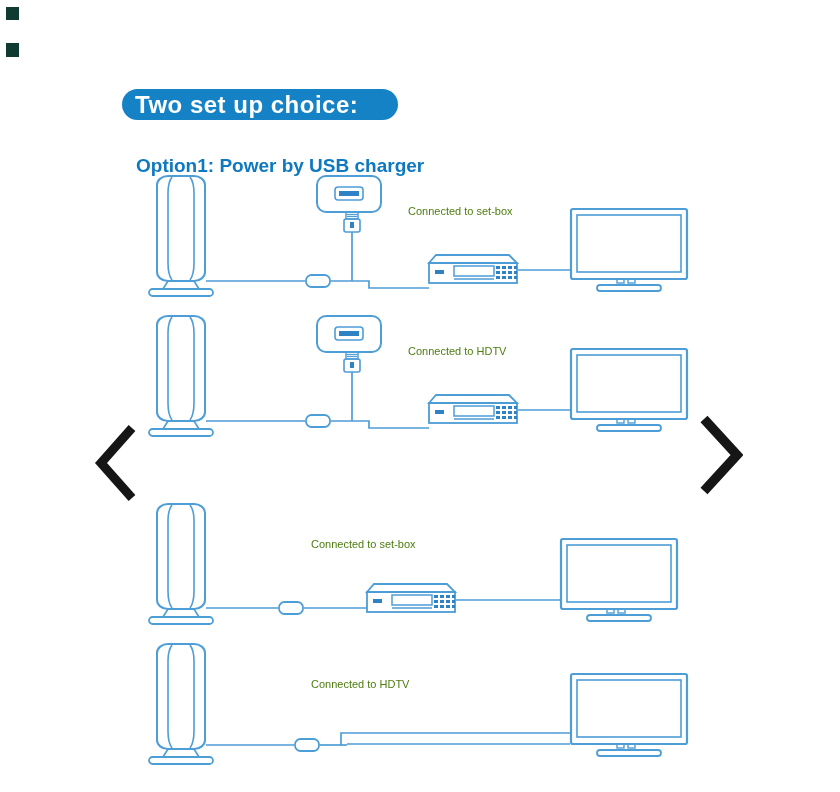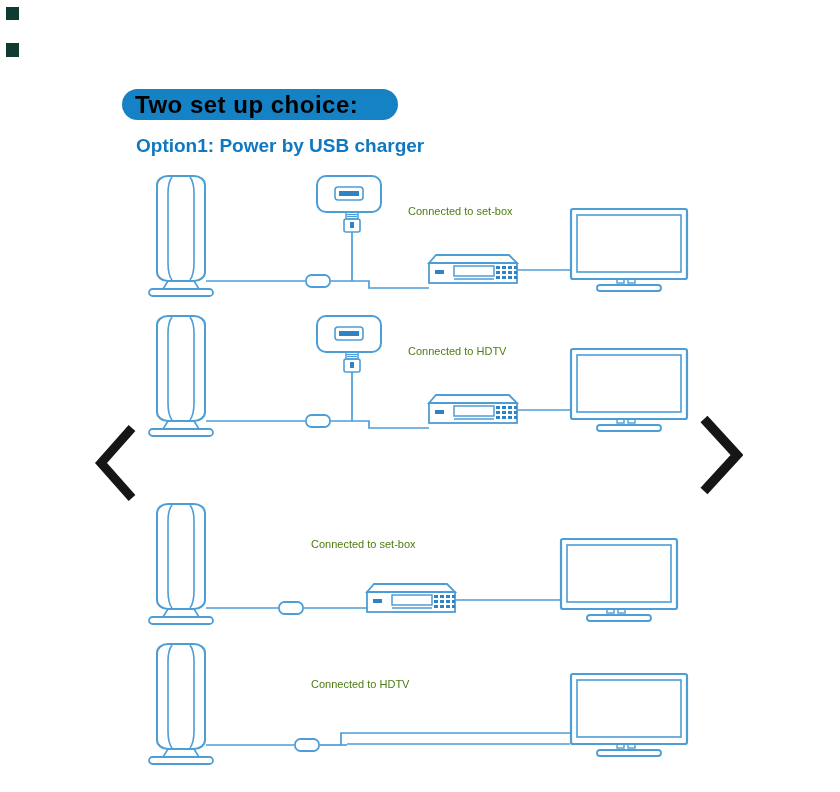--- a/index.html
+++ b/index.html
@@ -5,25 +5,25 @@
   html,body{margin:0;padding:0;background:#ffffff;}
   .canvas{
     position:relative;width:840px;height:792px;background:#ffffff;
     font-family:"Liberation Sans",sans-serif;overflow:hidden;
   }
   .corner-square{position:absolute;left:6px;width:13px;background:#0f3b33;}
   .corner-square.one{top:7px;height:13px;}
   .corner-square.two{top:43px;height:14px;}
   .badge{
     position:absolute;left:122px;top:89px;width:276px;height:31px;
-    background:#1682c6;border-radius:16px;color:#000000;
+    background:#1682c6;border-radius:16px;color:#ffffff;
     font-size:24px;font-weight:bold;line-height:31px;padding-left:13px;
     letter-spacing:.5px;box-sizing:border-box;
   }
-  .heading{position:absolute;color:#0e78c0;font-weight:bold;white-space:nowrap;}
+  .heading{position:absolute;color:#0e78c0;font-weight:bold;white-space:nowrap;margin-top:20px;}
   .heading.h1{left:136px;top:135px;font-size:19px;}
   .heading.h2{left:136px;top:461px;font-size:17px;}
   .diag-label{position:absolute;color:#4d7c0f;font-size:11px;white-space:nowrap;}
   .lbl1{left:408px;top:205px;}
   .lbl2{left:408px;top:345px;}
   .lbl3{left:311px;top:538px;}
   .lbl4{left:311px;top:678px;}
   .art{position:absolute;left:0;top:0;}
   .nav{position:absolute;background:transparent;border:none;padding:0;cursor:pointer;}
   .nav.prev{left:94px;top:424px;width:44px;height:78px;}

